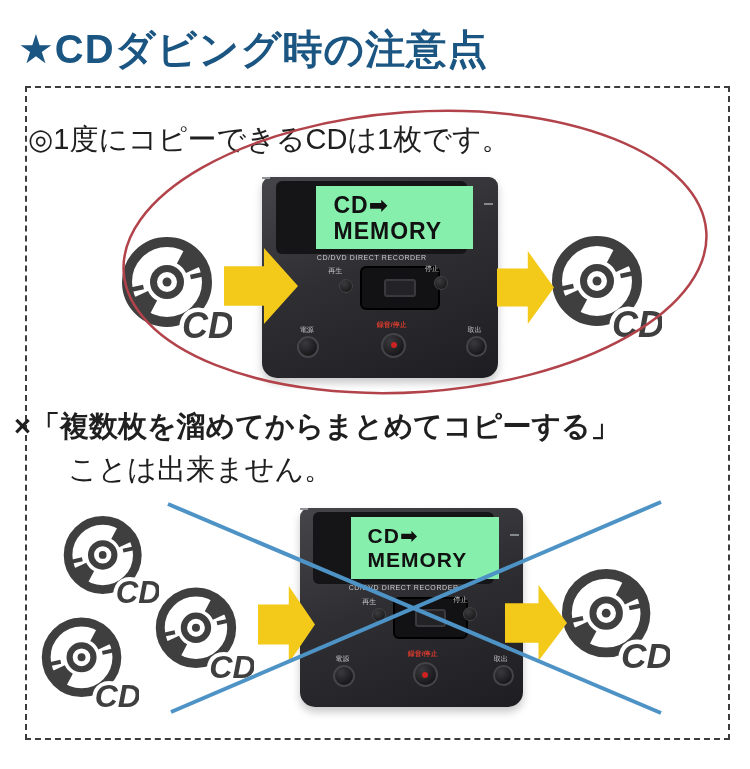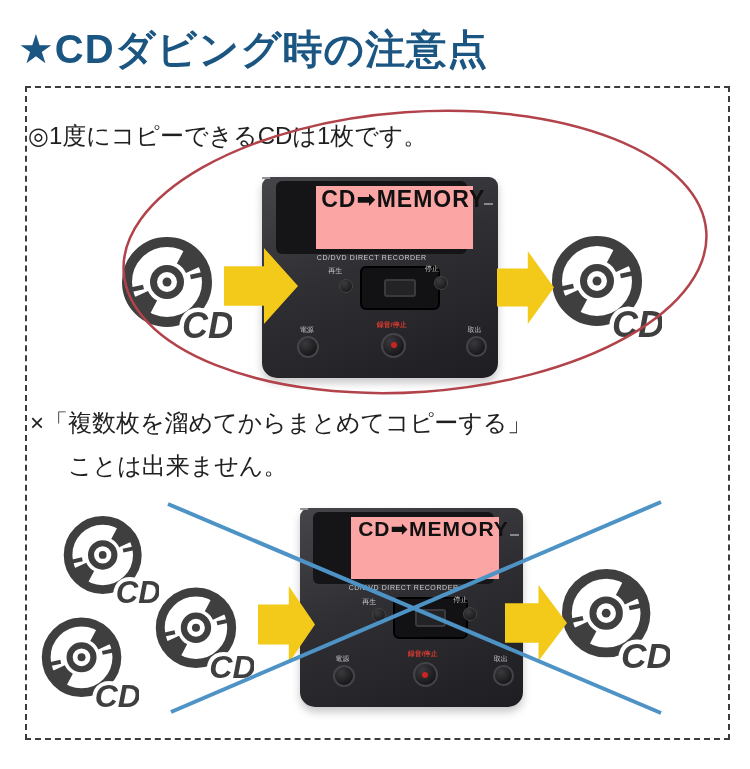--- a/index.html
+++ b/index.html
@@ -5,37 +5,37 @@
   :root{
     --c-title:#1b5683; --c-heading:#1f1f1f; --c-ellipse:#b2434b; --c-cross:#4e93c6;
     --c-arrow:#f3ca1a; --c-cd:#3f3f3f; --c-border:#3c3c3c; --c-screen_text:#111111; --c-record_label:#d03a2e;
   }
   *{box-sizing:border-box;margin:0;padding:0;}
   html,body{width:750px;height:769px;}
   body{position:relative;background:#fff;font-family:"Liberation Sans","DejaVu Sans",sans-serif;overflow:hidden;}
   .abs{position:absolute;}
   .page-title{left:18px;top:22px;font-size:40px;font-weight:bold;color:var(--c-title);white-space:nowrap;letter-spacing:1px;}
   .notice-box{left:25px;top:86px;width:705px;height:654px;border:2px dashed var(--c-border);background:#fff;}
-  .heading{font-size:24px;color:var(--c-heading);white-space:nowrap;z-index:2;}
+  .heading{font-size:29px;color:var(--c-heading);white-space:nowrap;z-index:2;}
   .h-s1{left:28px;top:120px;}
-  .h-s2a{left:30px;top:407px;}
+  .h-s2a{left:14px;top:407px;font-weight:bold;}
   .h-s2b{left:68px;top:450px;}
   
   .cd-icon{z-index:3;font-style:italic;}
   .cd-icon svg{width:100%;height:100%;display:block;}
   
   .arrow{background:var(--c-arrow);clip-path:polygon(0 24%,54% 24%,54% 0,100% 50%,54% 100%,54% 76%,0 76%);z-index:6;}
   
   .dev-mount{z-index:4;}
   .device{position:absolute;inset:0;background:linear-gradient(160deg,#45454a 0%,#2e2e33 45%,#1e1e22 100%);
           border-radius:9px 9px 15px 15px;box-shadow:0 5px 9px rgba(0,0,0,.22);}
   .device > *{position:absolute;}
   .dev-bezel{left:6%;top:1.8%;width:81%;height:36.5%;background:#151517;border-radius:6px;}
-  .dev-screen{position:absolute;left:21%;top:8%;width:82%;height:85%;background:#fca5a5;
-              display:flex;flex-direction:row;justify-content:center;padding-left:9%;}
+  .dev-screen{position:absolute;left:21%;top:8%;width:82%;height:85%;background:#86efac;
+              display:flex;flex-direction:column;justify-content:center;padding-left:9%;}
   .dev-screen .ln{font-weight:bold;color:var(--c-screen_text);font-size:23px;line-height:26px;letter-spacing:1px;}
   .dev-caption{left:6%;top:38.2%;width:81%;text-align:center;color:#cdcdcd;font-size:7px;letter-spacing:.6px;white-space:nowrap;}
   .dev-pad{left:41.5%;top:44.5%;width:34%;height:21.5%;background:#121214;border:2px solid #000;border-radius:6px;
            display:flex;align-items:center;justify-content:center;}
   .dev-pad-core{width:42%;height:46%;background:#232326;border:2px solid #3a3a3e;border-radius:3px;}
   .dev-sbtn{width:14px;height:14px;border-radius:50%;background:radial-gradient(circle at 35% 30%,#3c3c40,#111);border:1px solid #444;}
   .sbtn-l{left:32.5%;top:50.5%;}
   .sbtn-r{left:73%;top:49.5%;}
   .dev-rbtn{border-radius:50%;background:radial-gradient(circle at 35% 30%,#3a3a3e,#0c0c0e);border:2px solid #454549;
             display:flex;align-items:center;justify-content:center;}

